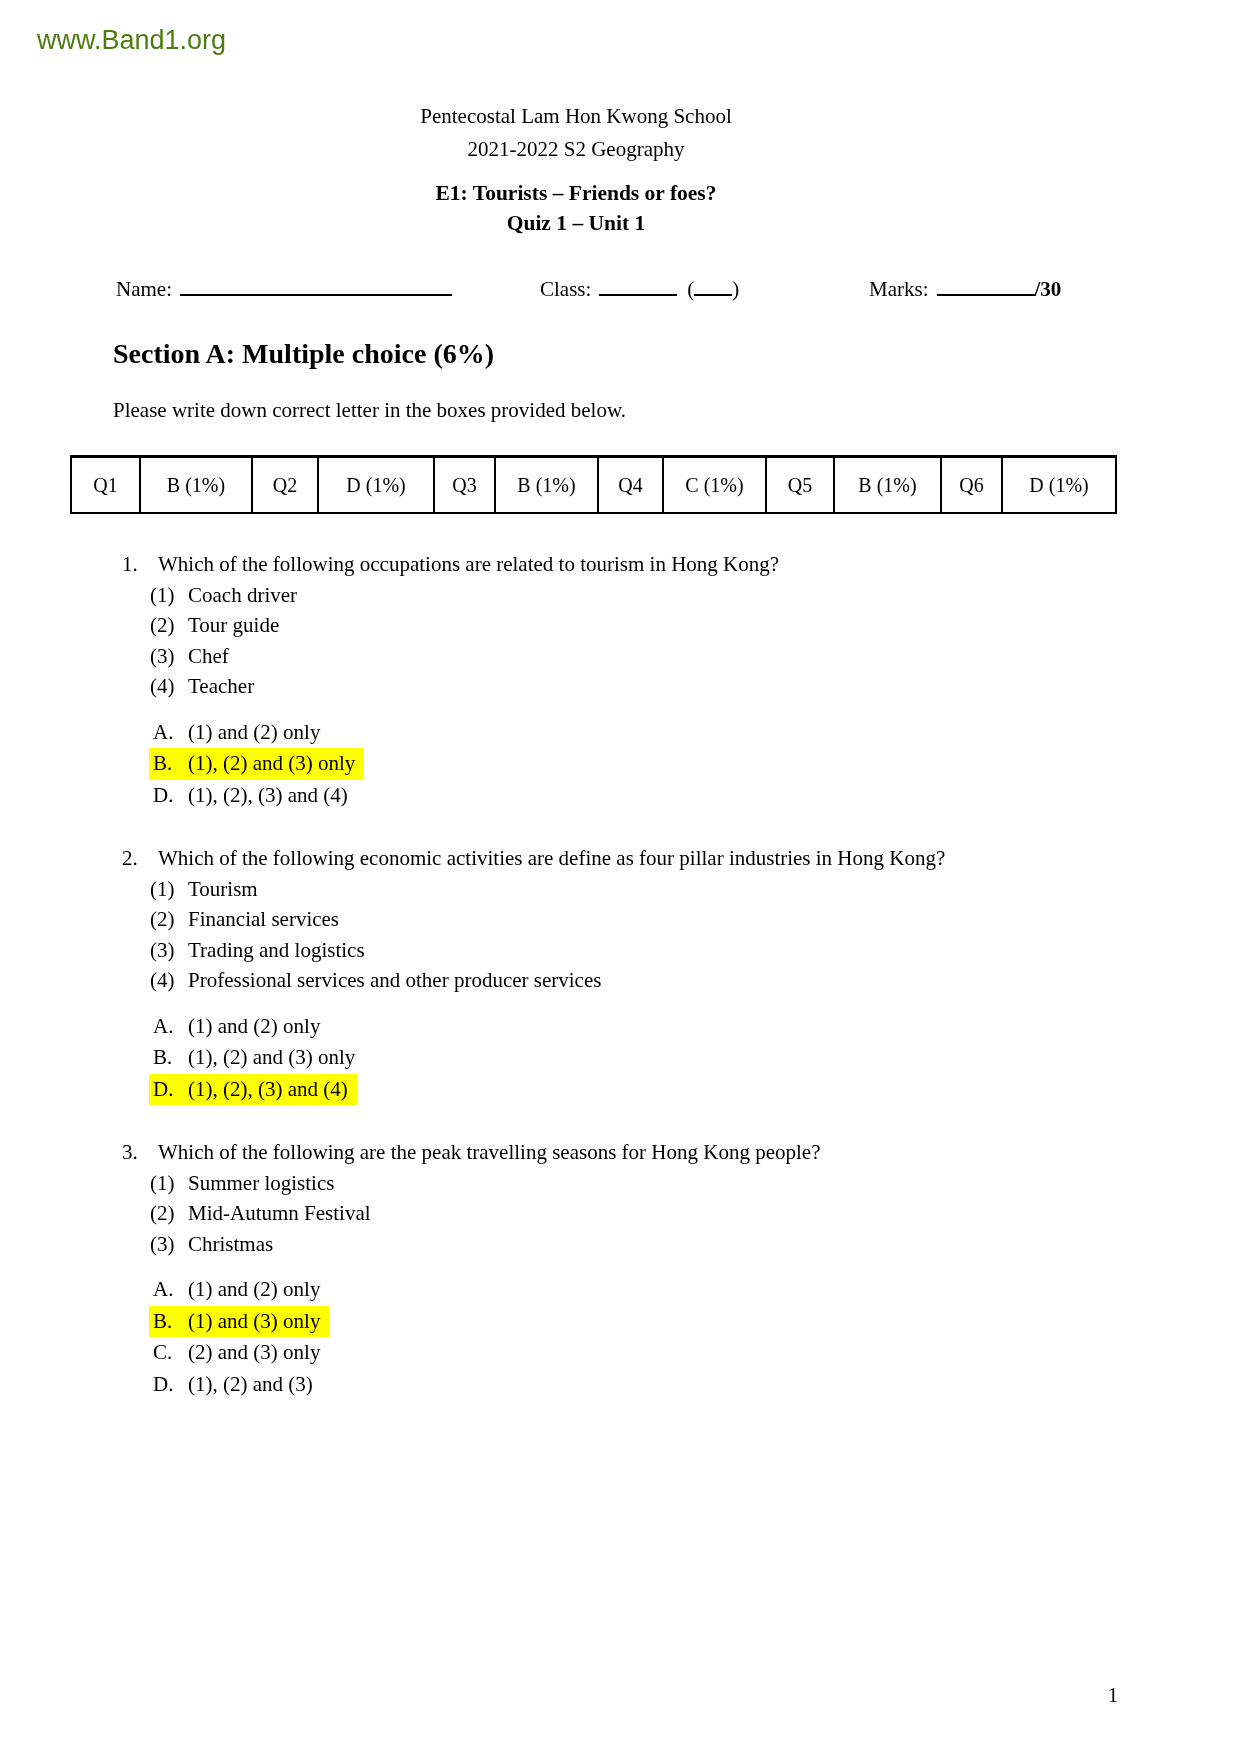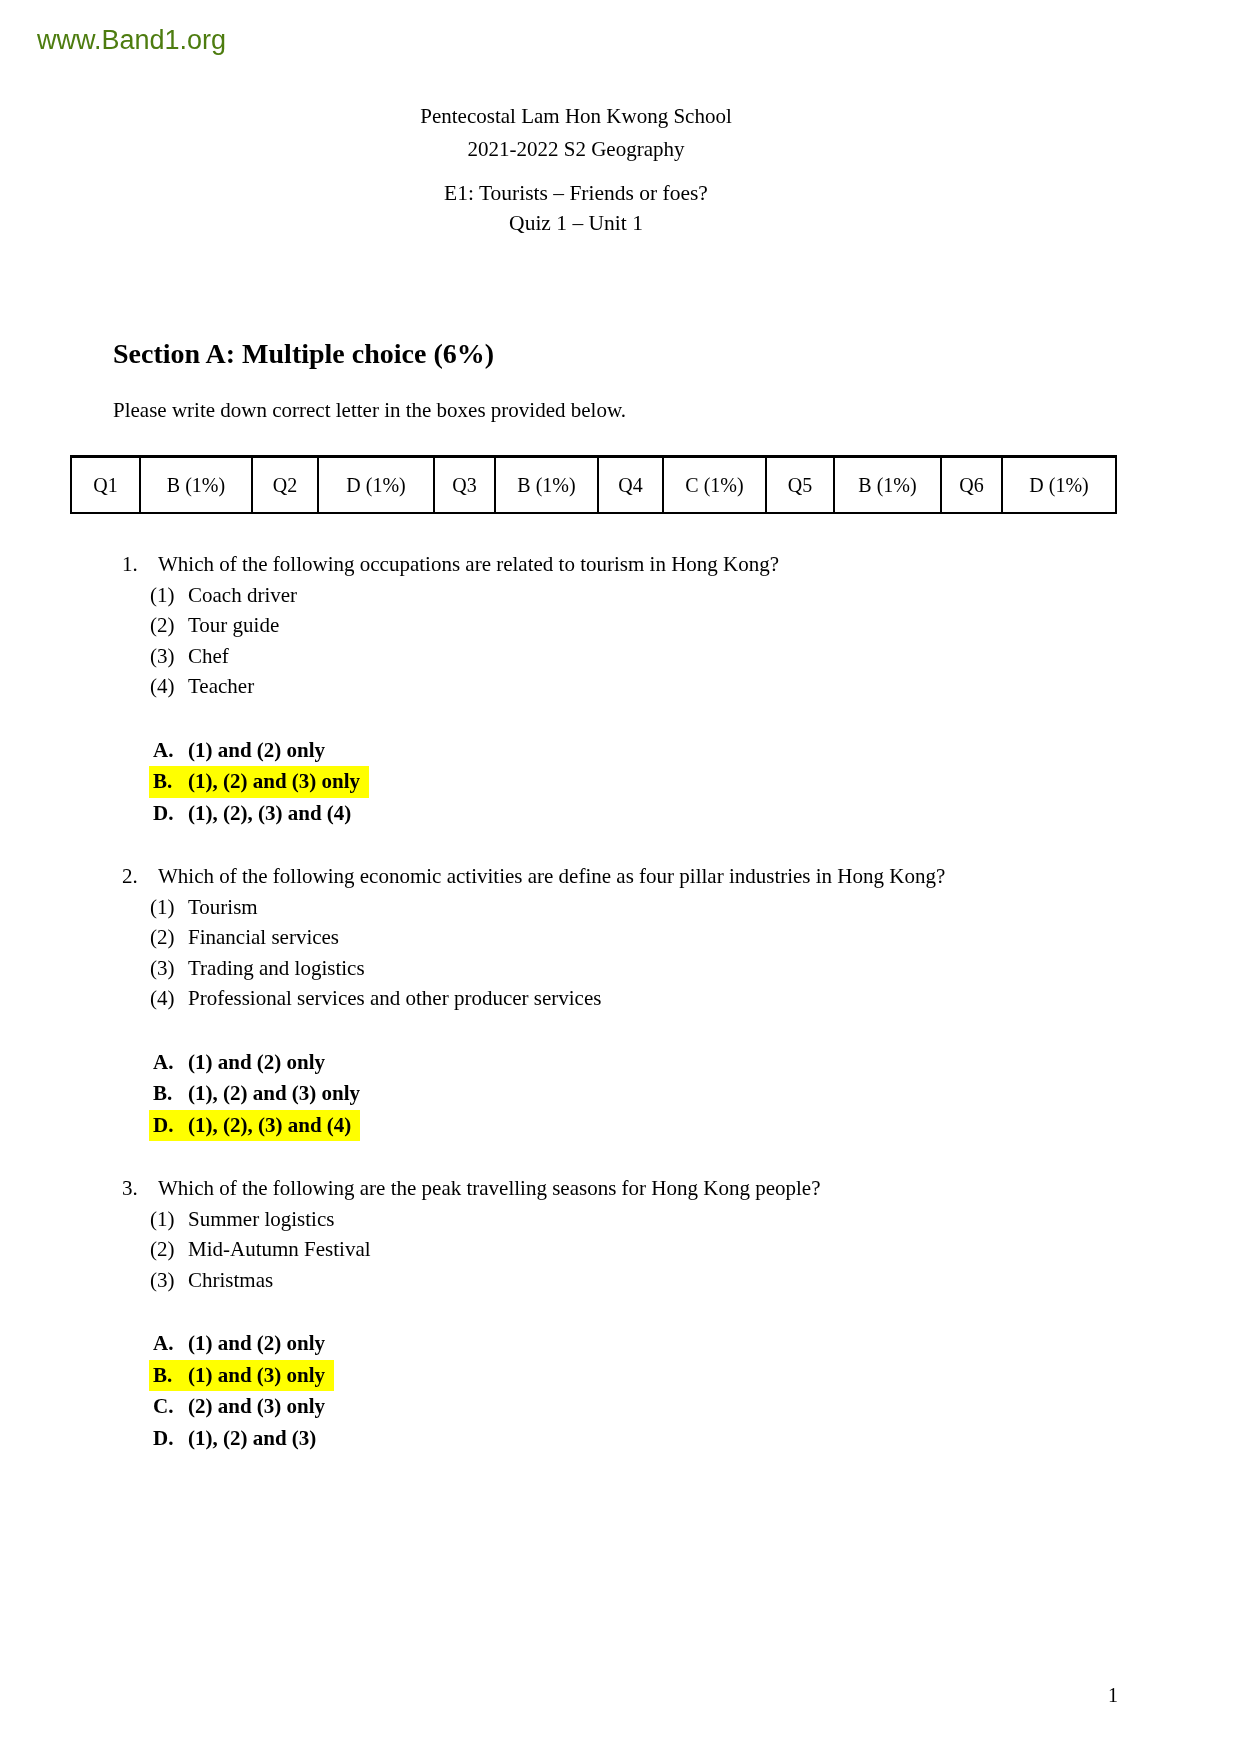--- a/index.html
+++ b/index.html
@@ -9,21 +9,21 @@
     font-family:"Liberation Serif","DejaVu Serif",serif;
   }
   .watermark{
     position:absolute;left:37px;top:25px;
     font-family:"Liberation Sans","DejaVu Sans",sans-serif;
     font-size:27px;color:#4d7c0f;
   }
   .header{position:absolute;left:0;top:100px;width:1152px;text-align:center;}
   .h-reg{font-size:21px;line-height:33px;}
   .h-gap{height:12px;}
-  .h-bold{font-size:21.5px;line-height:30px;font-weight:normal;}
+  .h-bold{font-size:21.5px;line-height:30px;font-weight:bold;}
 
   .info-row{position:absolute;left:0;top:273px;width:1240px;height:34px;font-size:21px;}
   .ig{position:absolute;white-space:nowrap;top:0;}
   .ig-name{left:116px;}
   .ig-class{left:540px;}
   .ig-marks{left:869px;}
   .uline{display:inline-block;border-bottom:2px solid #000;height:1.02em;vertical-align:baseline;margin-left:8px;}
   .u-name{width:272px;}
   .u-class{width:78px;}
   .u-paren{width:38px;margin-left:0;}
@@ -47,21 +47,21 @@
   col.w5{width:61px;}  col.w6{width:103px;} col.w7{width:65px;}  col.w8{width:103px;}
   col.w9{width:68px;}  col.w10{width:107px;}col.w11{width:61px;} col.w12{width:114px;}
 
   .questions{position:absolute;left:122px;top:549px;width:1080px;font-size:21px;line-height:30.5px;}
   .question:not(:first-child){margin-top:32px;}
   .q-line{display:flex;}
   .q-num{width:36px;flex:none;}
   .items{margin-left:28px;}
   .item{display:flex;}
   .i-marker{width:38px;flex:none;}
-  .choices{margin-left:31px;margin-top:33px;font-weight:bold;}
+  .choices{margin-left:31px;margin-top:15px;}
   .choice-box{display:inline-block;padding:0 9px 1px 4px;margin-left:-4px;}
   .choice-box.hl{background:var(--highlight,#ffff00);}
   .c-marker{display:inline-block;width:35px;}
 
   .page-number{position:absolute;left:1108px;top:1684px;font-size:20px;}
 </style>
 </head>
 <body>
 
 <div class="page">
@@ -69,20 +69,31 @@
   <div class="watermark">www.Band1.org</div>
 
   <div class="header">
     <div class="h-reg">Pentecostal Lam Hon Kwong School</div>
     <div class="h-reg">2021-2022 S2 Geography</div>
     <div class="h-gap"></div>
     <div class="h-bold">E1: Tourists – Friends or foes?</div>
     <div class="h-bold">Quiz 1 – Unit 1</div>
   </div>
 
+  <div class="info-row">
+    <span class="ig ig-name">
+      <span>Name:</span><span class="uline u-name"></span>
+    </span>
+    <span class="ig ig-class">
+      <span>Class:</span><span class="uline u-class"></span><span class="paren-group"><span>(</span><span class="uline u-paren"></span><span>)</span></span>
+    </span>
+    <span class="ig ig-marks">
+      <span>Marks:</span><span class="uline u-marks"></span><span class="bold">/30</span>
+    </span>
+  </div>
 
   <div class="section-heading">Section A: Multiple choice (6%)</div>
   <div class="instruction">Please write down correct letter in the boxes provided below.</div>
 
   <table class="answer-table">
     <colgroup>
       <col class="w1">
         <col class="w2">
         <col class="w3">
         <col class="w4">

